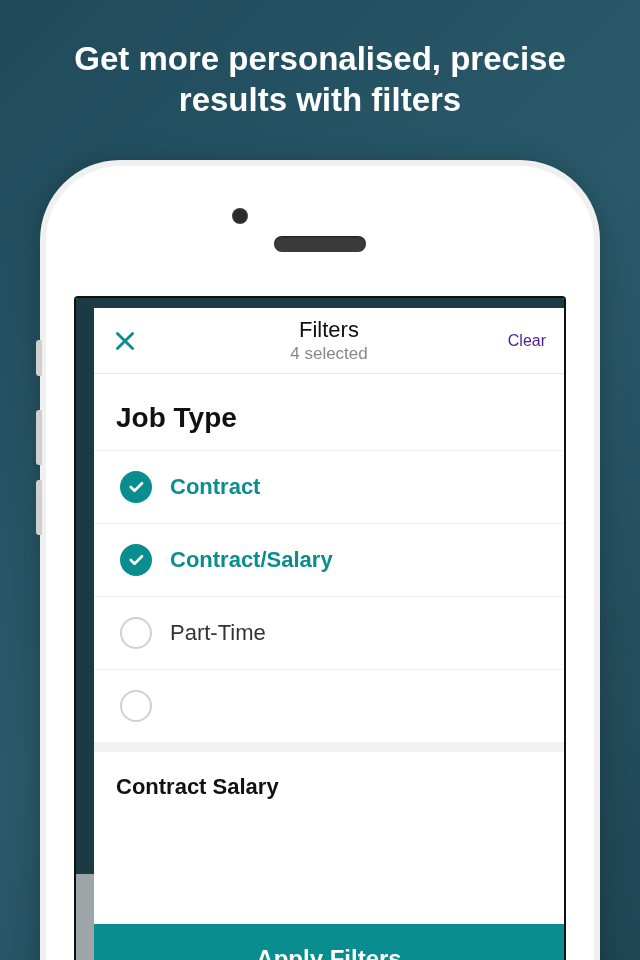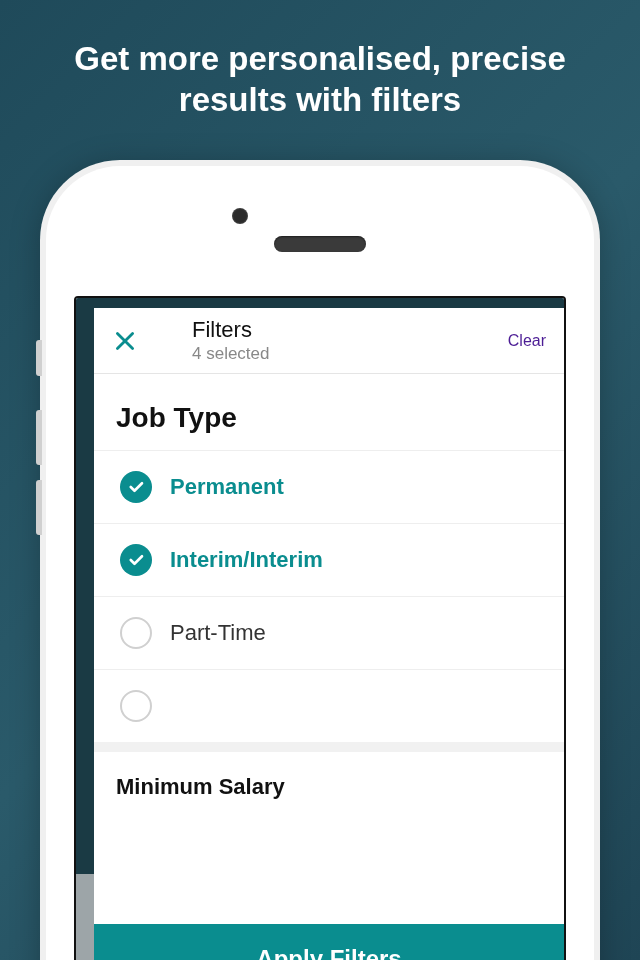--- a/index.html
+++ b/index.html
@@ -106,21 +106,21 @@
       display: flex;
       align-items: center;
       justify-content: space-between;
       padding: 0 18px;
       border-bottom: 1px solid #e5e5e5;
     }
     .nav-left { width: 80px; display:flex; align-items:center;}
     .nav-right { width: 80px; text-align: right;}
     .close-btn { color: #0a7d80; cursor: pointer; }
     .close-btn svg { display:block; }
-    .nav-center { flex: 1; }
+    .nav-center { text-align: center; flex: 1; }
     .nav-title { font-size: 22px; font-weight: 500; color: #111; }
     .nav-sub { font-size: 17px; color: #888; margin-top: 1px;}
     .clear-btn { color: #4c1d95; font-size: 16px; cursor: pointer; }
 
     .section-h {
       font-size: 28px;
       font-weight: 700;
       color: #111;
       padding: 28px 22px 16px;
     }
@@ -204,41 +204,41 @@
         </div>
 
         <div class="section-h">Job Type</div>
 
         <div class="opt-row">
           <span class="check on">
             <svg width="18" height="18" viewBox="0 0 24 24" fill="none" stroke="#fff" stroke-width="3.5" stroke-linecap="round" stroke-linejoin="round">
                 <polyline points="5 12 10 17 20 7"></polyline>
               </svg>
           </span>
-          <span class="opt-label sel">Permanent</span>
+          <span class="opt-label sel">Contract</span>
         </div>
 
         <div class="opt-row">
           <span class="check on">
             <svg width="18" height="18" viewBox="0 0 24 24" fill="none" stroke="#fff" stroke-width="3.5" stroke-linecap="round" stroke-linejoin="round">
                 <polyline points="5 12 10 17 20 7"></polyline>
               </svg>
           </span>
-          <span class="opt-label sel">Interim/Interim</span>
+          <span class="opt-label sel">Contract/Salary</span>
         </div>
 
         <div class="opt-row">
           <span class="check off"></span>
           <span class="opt-label uns">Part-Time</span>
         </div>
 
         <div class="opt-row">
           <span class="check off"></span>
         </div>
 
-        <div class="section-h2">Minimum Salary</div>
+        <div class="section-h2">Contract Salary</div>
 
         <div class="apply-bar">Apply Filters</div>
 
       </div>
     </div>
   </div>
 </div>
 
 </body></html>

